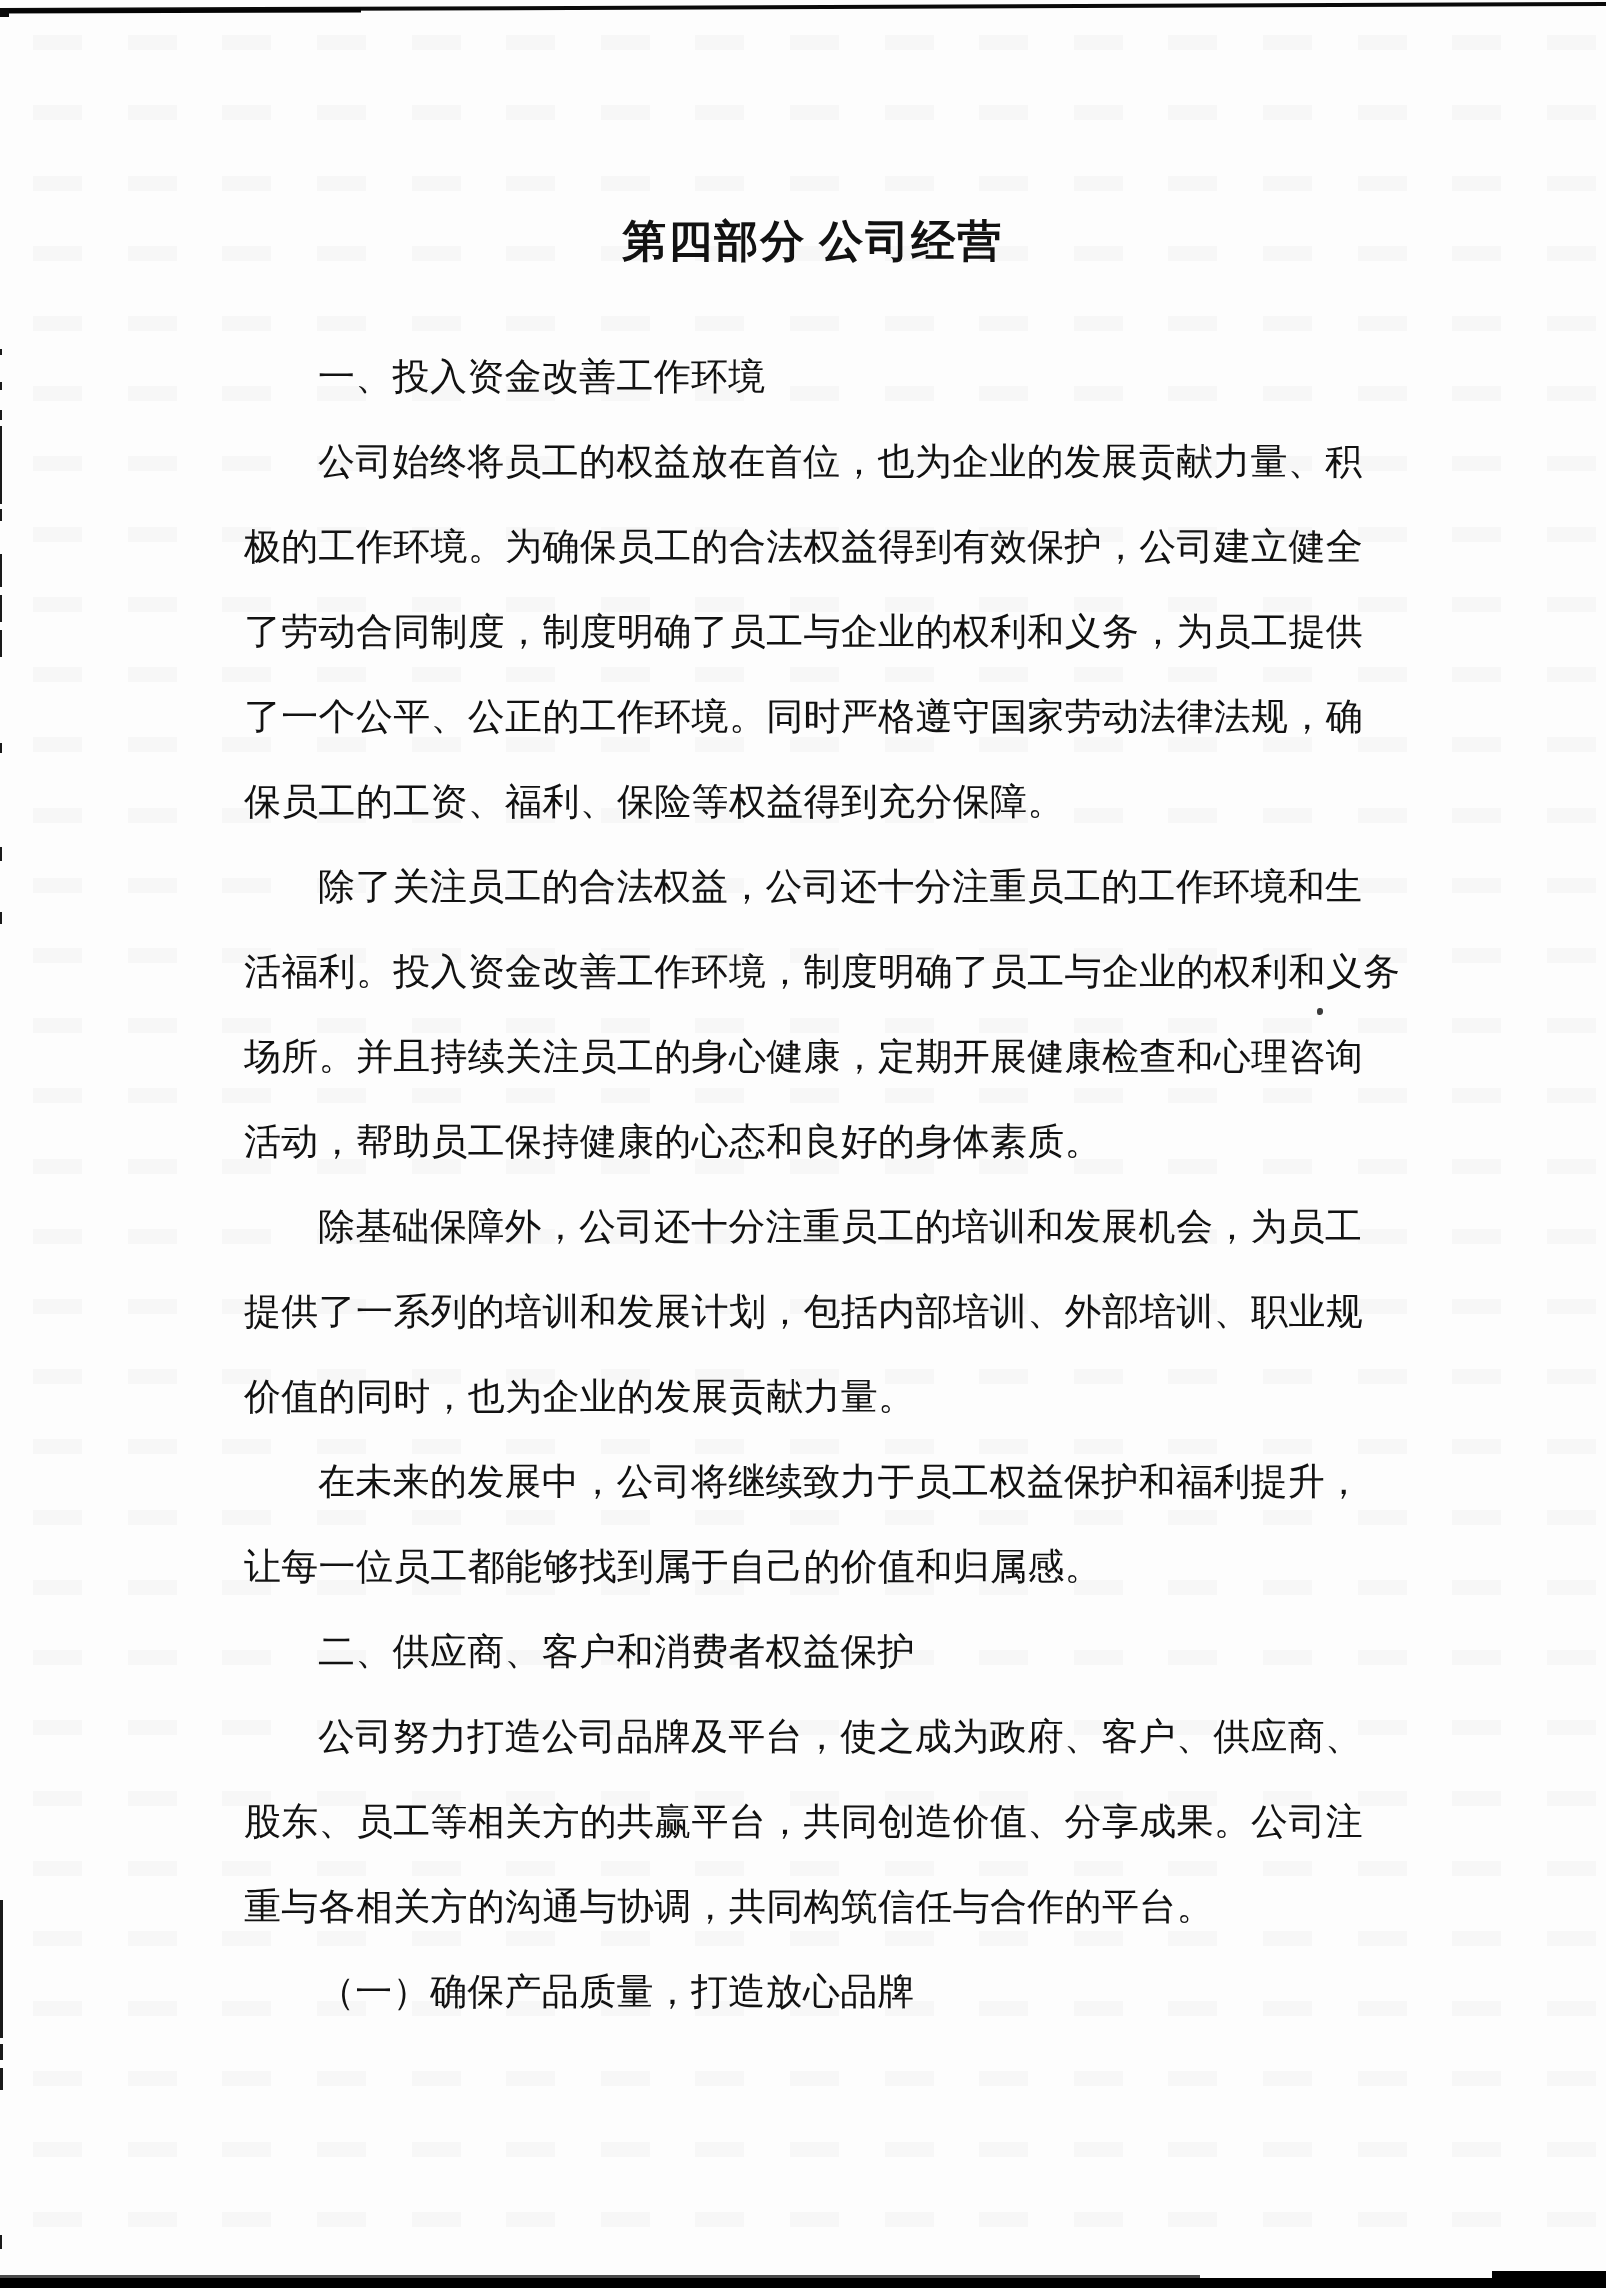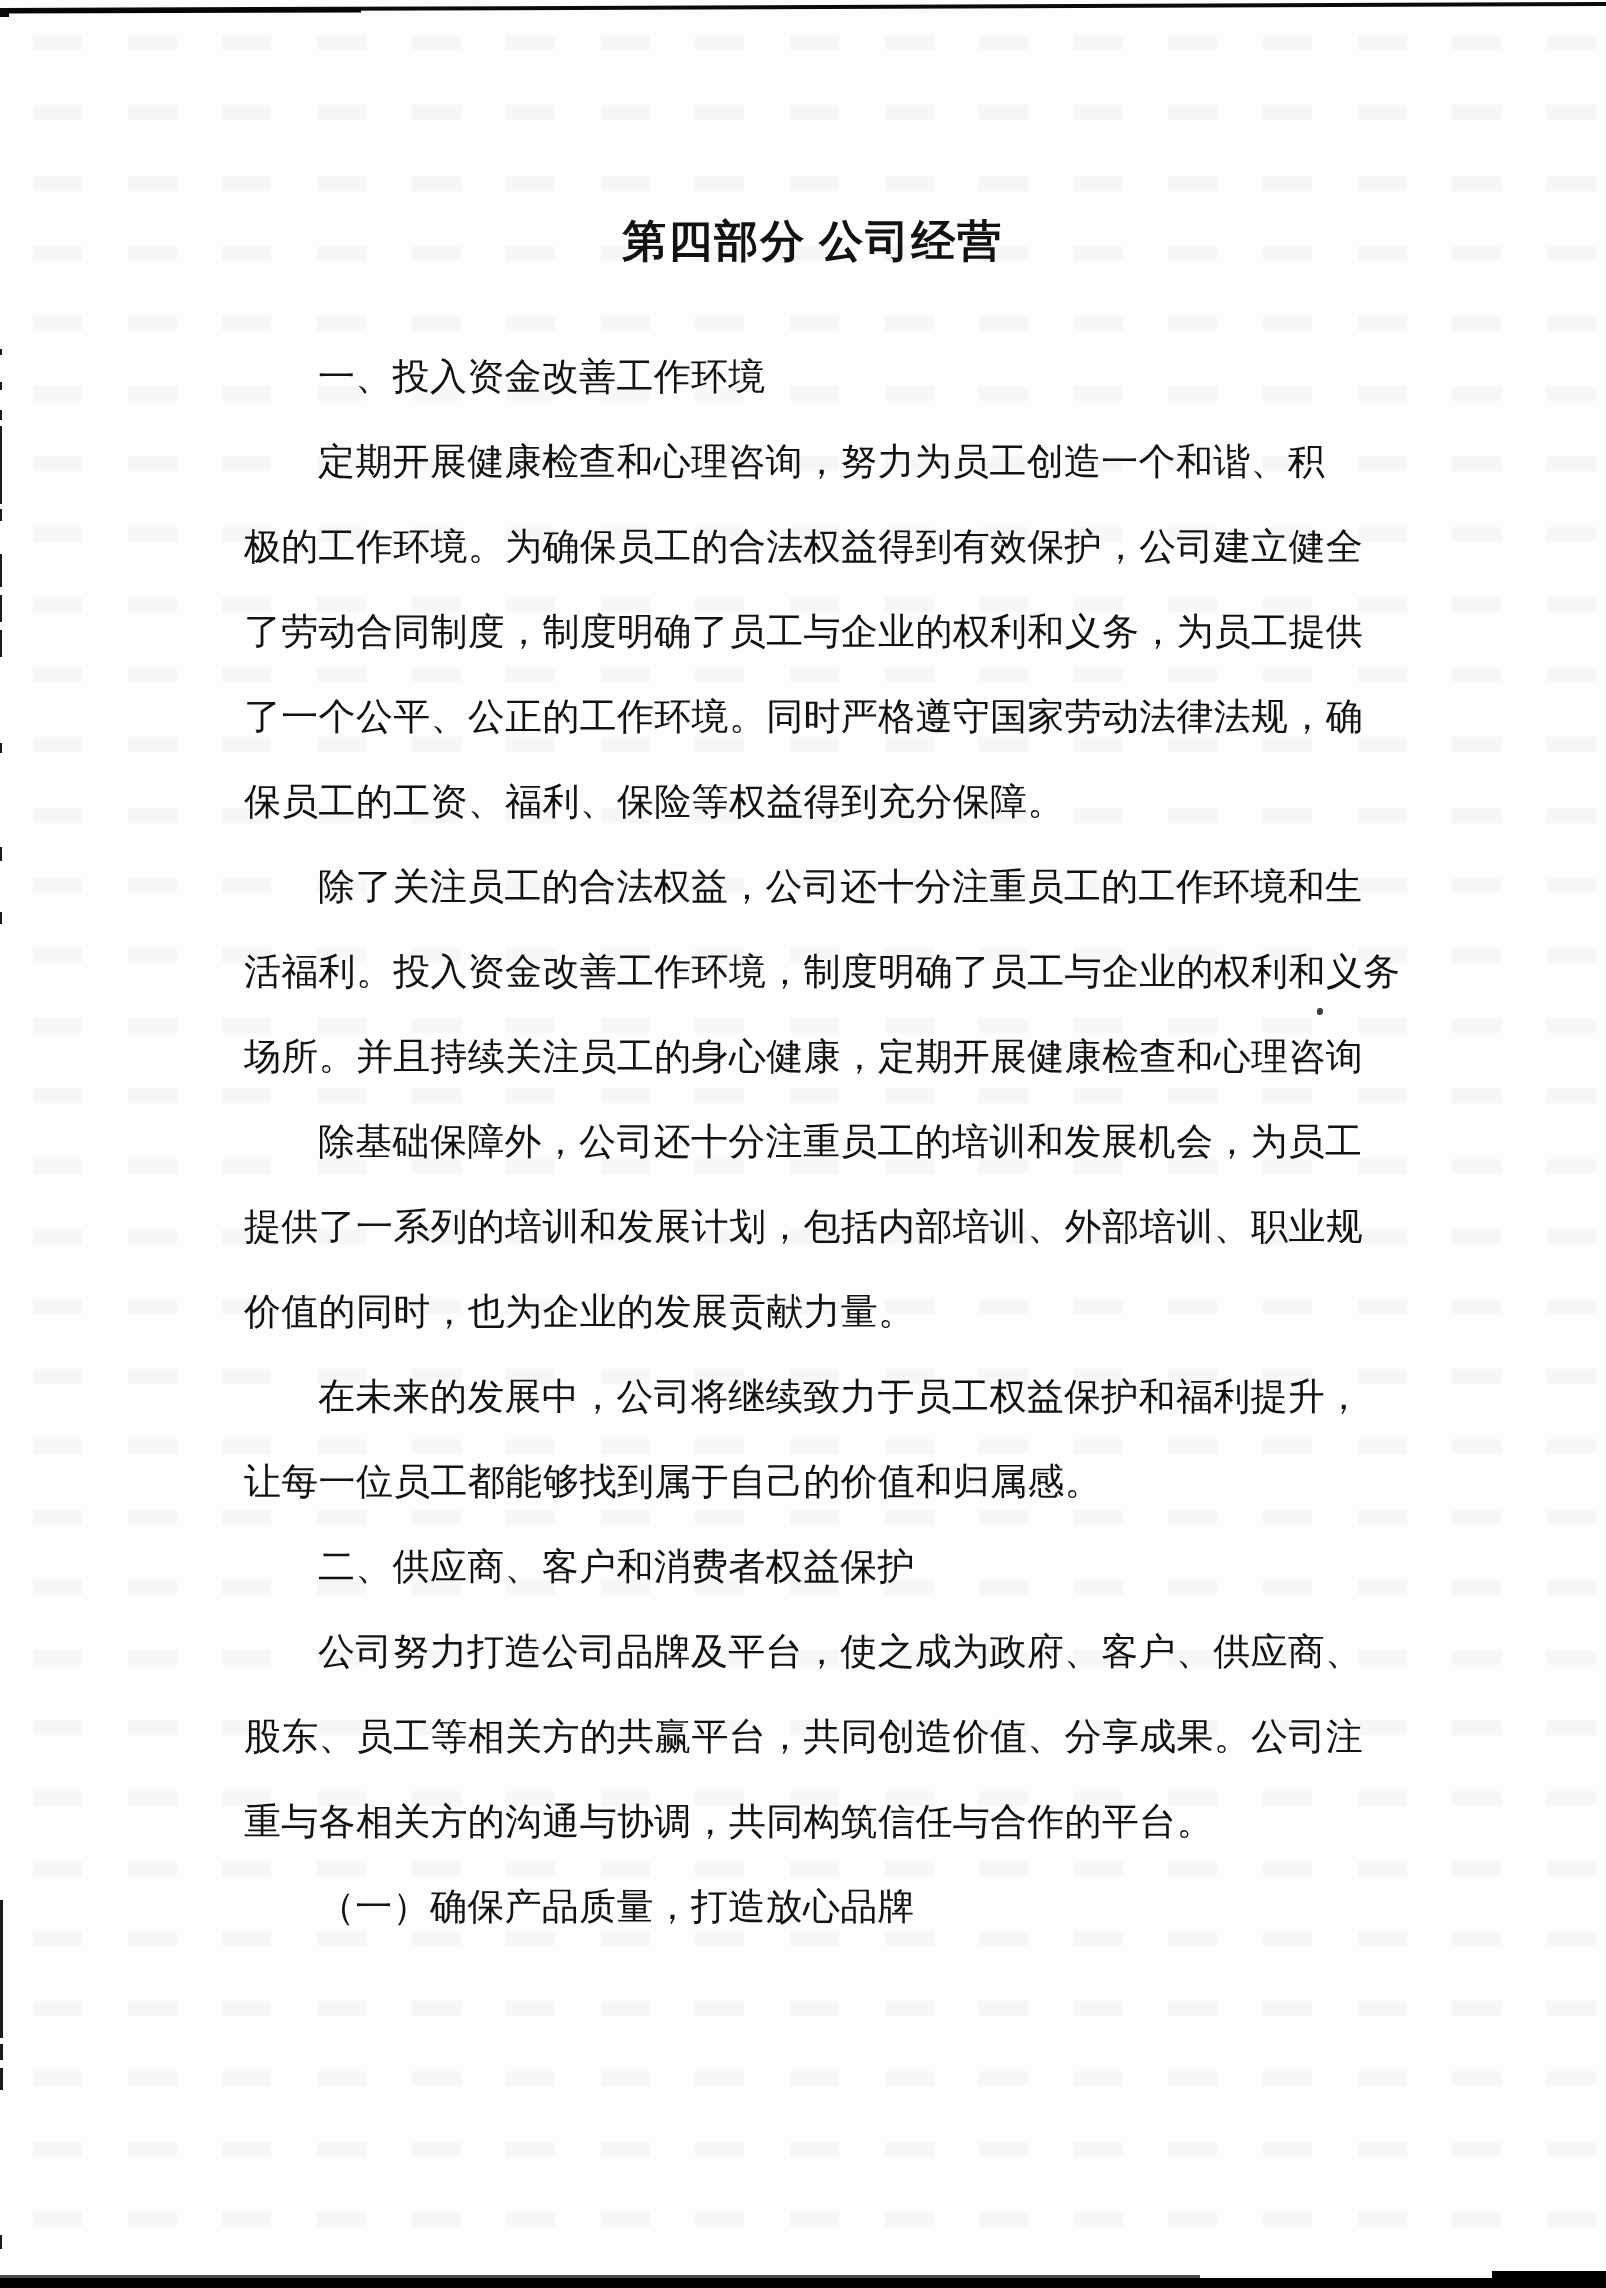--- a/index.html
+++ b/index.html
@@ -656,28 +656,29 @@
       <div class="tex-block" style="left: 1263px; top: 2212px;"></div>
       <div class="tex-block" style="left: 1358px; top: 2212px;"></div>
       <div class="tex-block" style="left: 1452px; top: 2212px;"></div>
       <div class="tex-block" style="left: 1547px; top: 2212px;"></div>
     </div>
 
   <h1 class="doc-title">第四部分 公司经营</h1>
 
   <div class="body-lines" id="body-lines">
       <div class="line indent">一、投入资金改善工作环境</div>
-      <div class="line indent">定期开展健康检查和心理咨询，努力为员工创造一个和谐、积</div>
+      <div class="line indent">公司始终将员工的权益放在首位，也为企业的发展贡献力量、积</div>
       <div class="line">极的工作环境。为确保员工的合法权益得到有效保护，公司建立健全</div>
       <div class="line">了劳动合同制度，制度明确了员工与企业的权利和义务，为员工提供</div>
       <div class="line">了一个公平、公正的工作环境。同时严格遵守国家劳动法律法规，确</div>
       <div class="line">保员工的工资、福利、保险等权益得到充分保障。</div>
       <div class="line indent">除了关注员工的合法权益，公司还十分注重员工的工作环境和生</div>
       <div class="line">活福利。投入资金改善工作环境，制度明确了员工与企业的权利和义务</div>
       <div class="line">场所。并且持续关注员工的身心健康，定期开展健康检查和心理咨询</div>
+      <div class="line">活动，帮助员工保持健康的心态和良好的身体素质。</div>
       <div class="line indent">除基础保障外，公司还十分注重员工的培训和发展机会，为员工</div>
       <div class="line">提供了一系列的培训和发展计划，包括内部培训、外部培训、职业规</div>
       <div class="line">价值的同时，也为企业的发展贡献力量。</div>
       <div class="line indent">在未来的发展中，公司将继续致力于员工权益保护和福利提升，</div>
       <div class="line">让每一位员工都能够找到属于自己的价值和归属感。</div>
       <div class="line indent">二、供应商、客户和消费者权益保护</div>
       <div class="line indent">公司努力打造公司品牌及平台，使之成为政府、客户、供应商、</div>
       <div class="line">股东、员工等相关方的共赢平台，共同创造价值、分享成果。公司注</div>
       <div class="line">重与各相关方的沟通与协调，共同构筑信任与合作的平台。</div>
       <div class="line indent">（一）确保产品质量，打造放心品牌</div>

